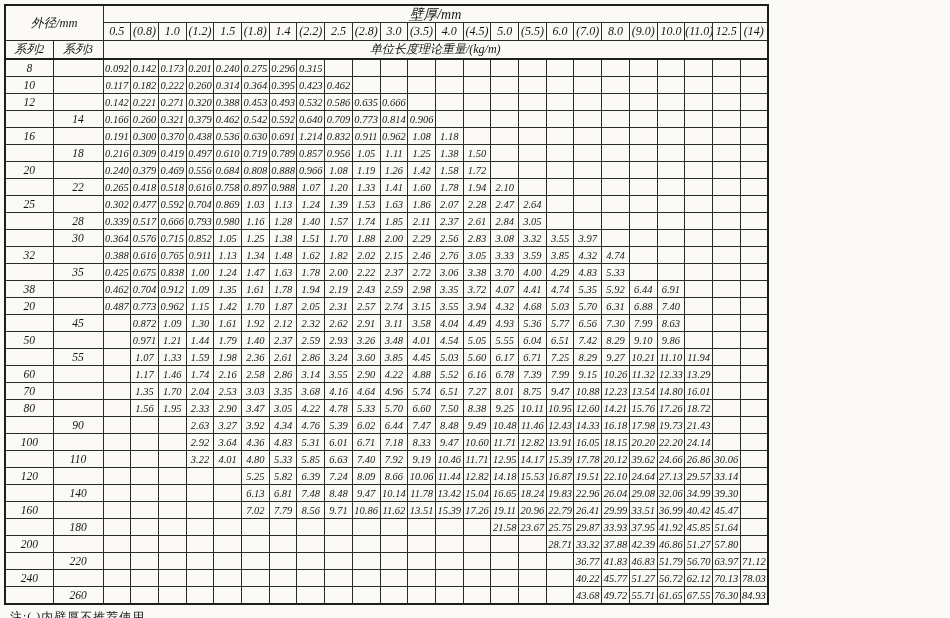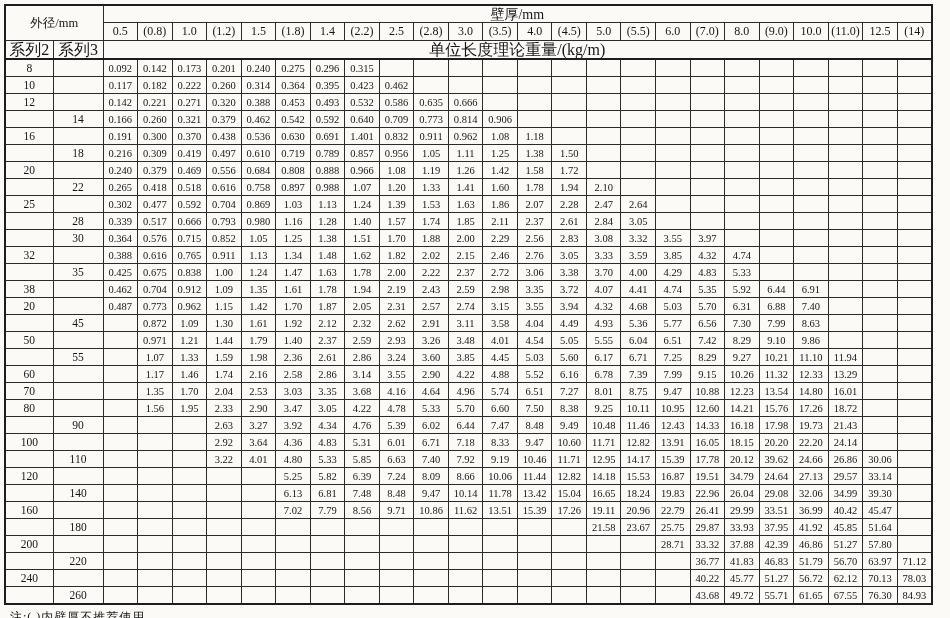--- a/index.html
+++ b/index.html
@@ -11,44 +11,45 @@
     overflow: hidden;
     font-family: "Liberation Serif", "DejaVu Serif", serif;
     color: #151515;
   }
   .page {
     padding: 4px 3px 0 4px;
   }
   table.weights {
     border-collapse: collapse;
     table-layout: fixed;
-    width: 929px;
+    width: 765px;
     border: 2px solid #1d1d1d;
     background: #fbfaf6;
+    font-style: italic;
   }
   table.weights th, table.weights td {
     border: 1px solid #2b2b2b;
     padding: 0;
     text-align: center;
     vertical-align: middle;
     white-space: nowrap;
     overflow: hidden;
     font-weight: normal;
   }
   thead th {
     font-size: 14px;
     height: 16px;
     line-height: 15px;
   }
   thead tr.thickness-values th {
     font-size: 12px;
     height: 17px;
   }
   thead tr.series-row th {
-    font-size: 16px;
+    font-size: 12px;
     height: 17px;
     border-bottom: 2px solid #1d1d1d;
     margin-top: 24px;
   }
   th.od-header {
     border-right: 2px solid #1d1d1d;
     font-size: 12.5px;
   }
   thead th.unit-header { border-left: 1px solid #000000; }
   td.sep, th.sep { border-left: 2px solid #1d1d1d; }
@@ -228,21 +229,21 @@
         <tr>
           <td class="dia">16</td>
           <td class="dia"></td>
           <td class="sep">0.191</td>
           <td>0.300</td>
           <td>0.370</td>
           <td>0.438</td>
           <td>0.536</td>
           <td>0.630</td>
           <td>0.691</td>
-          <td>1.401</td>
+          <td>1.214</td>
           <td>0.832</td>
           <td>0.911</td>
           <td>0.962</td>
           <td>1.08</td>
           <td>1.18</td>
           <td></td>
           <td></td>
           <td></td>
           <td></td>
           <td></td>
@@ -799,21 +800,21 @@
           <td>7.24</td>
           <td>8.09</td>
           <td>8.66</td>
           <td>10.06</td>
           <td>11.44</td>
           <td>12.82</td>
           <td>14.18</td>
           <td>15.53</td>
           <td>16.87</td>
           <td>19.51</td>
-          <td>34.79</td>
+          <td>22.10</td>
           <td>24.64</td>
           <td>27.13</td>
           <td>29.57</td>
           <td>33.14</td>
           <td></td>
         </tr>
         <tr>
           <td class="dia"></td>
           <td class="dia">140</td>
           <td class="sep"></td>

